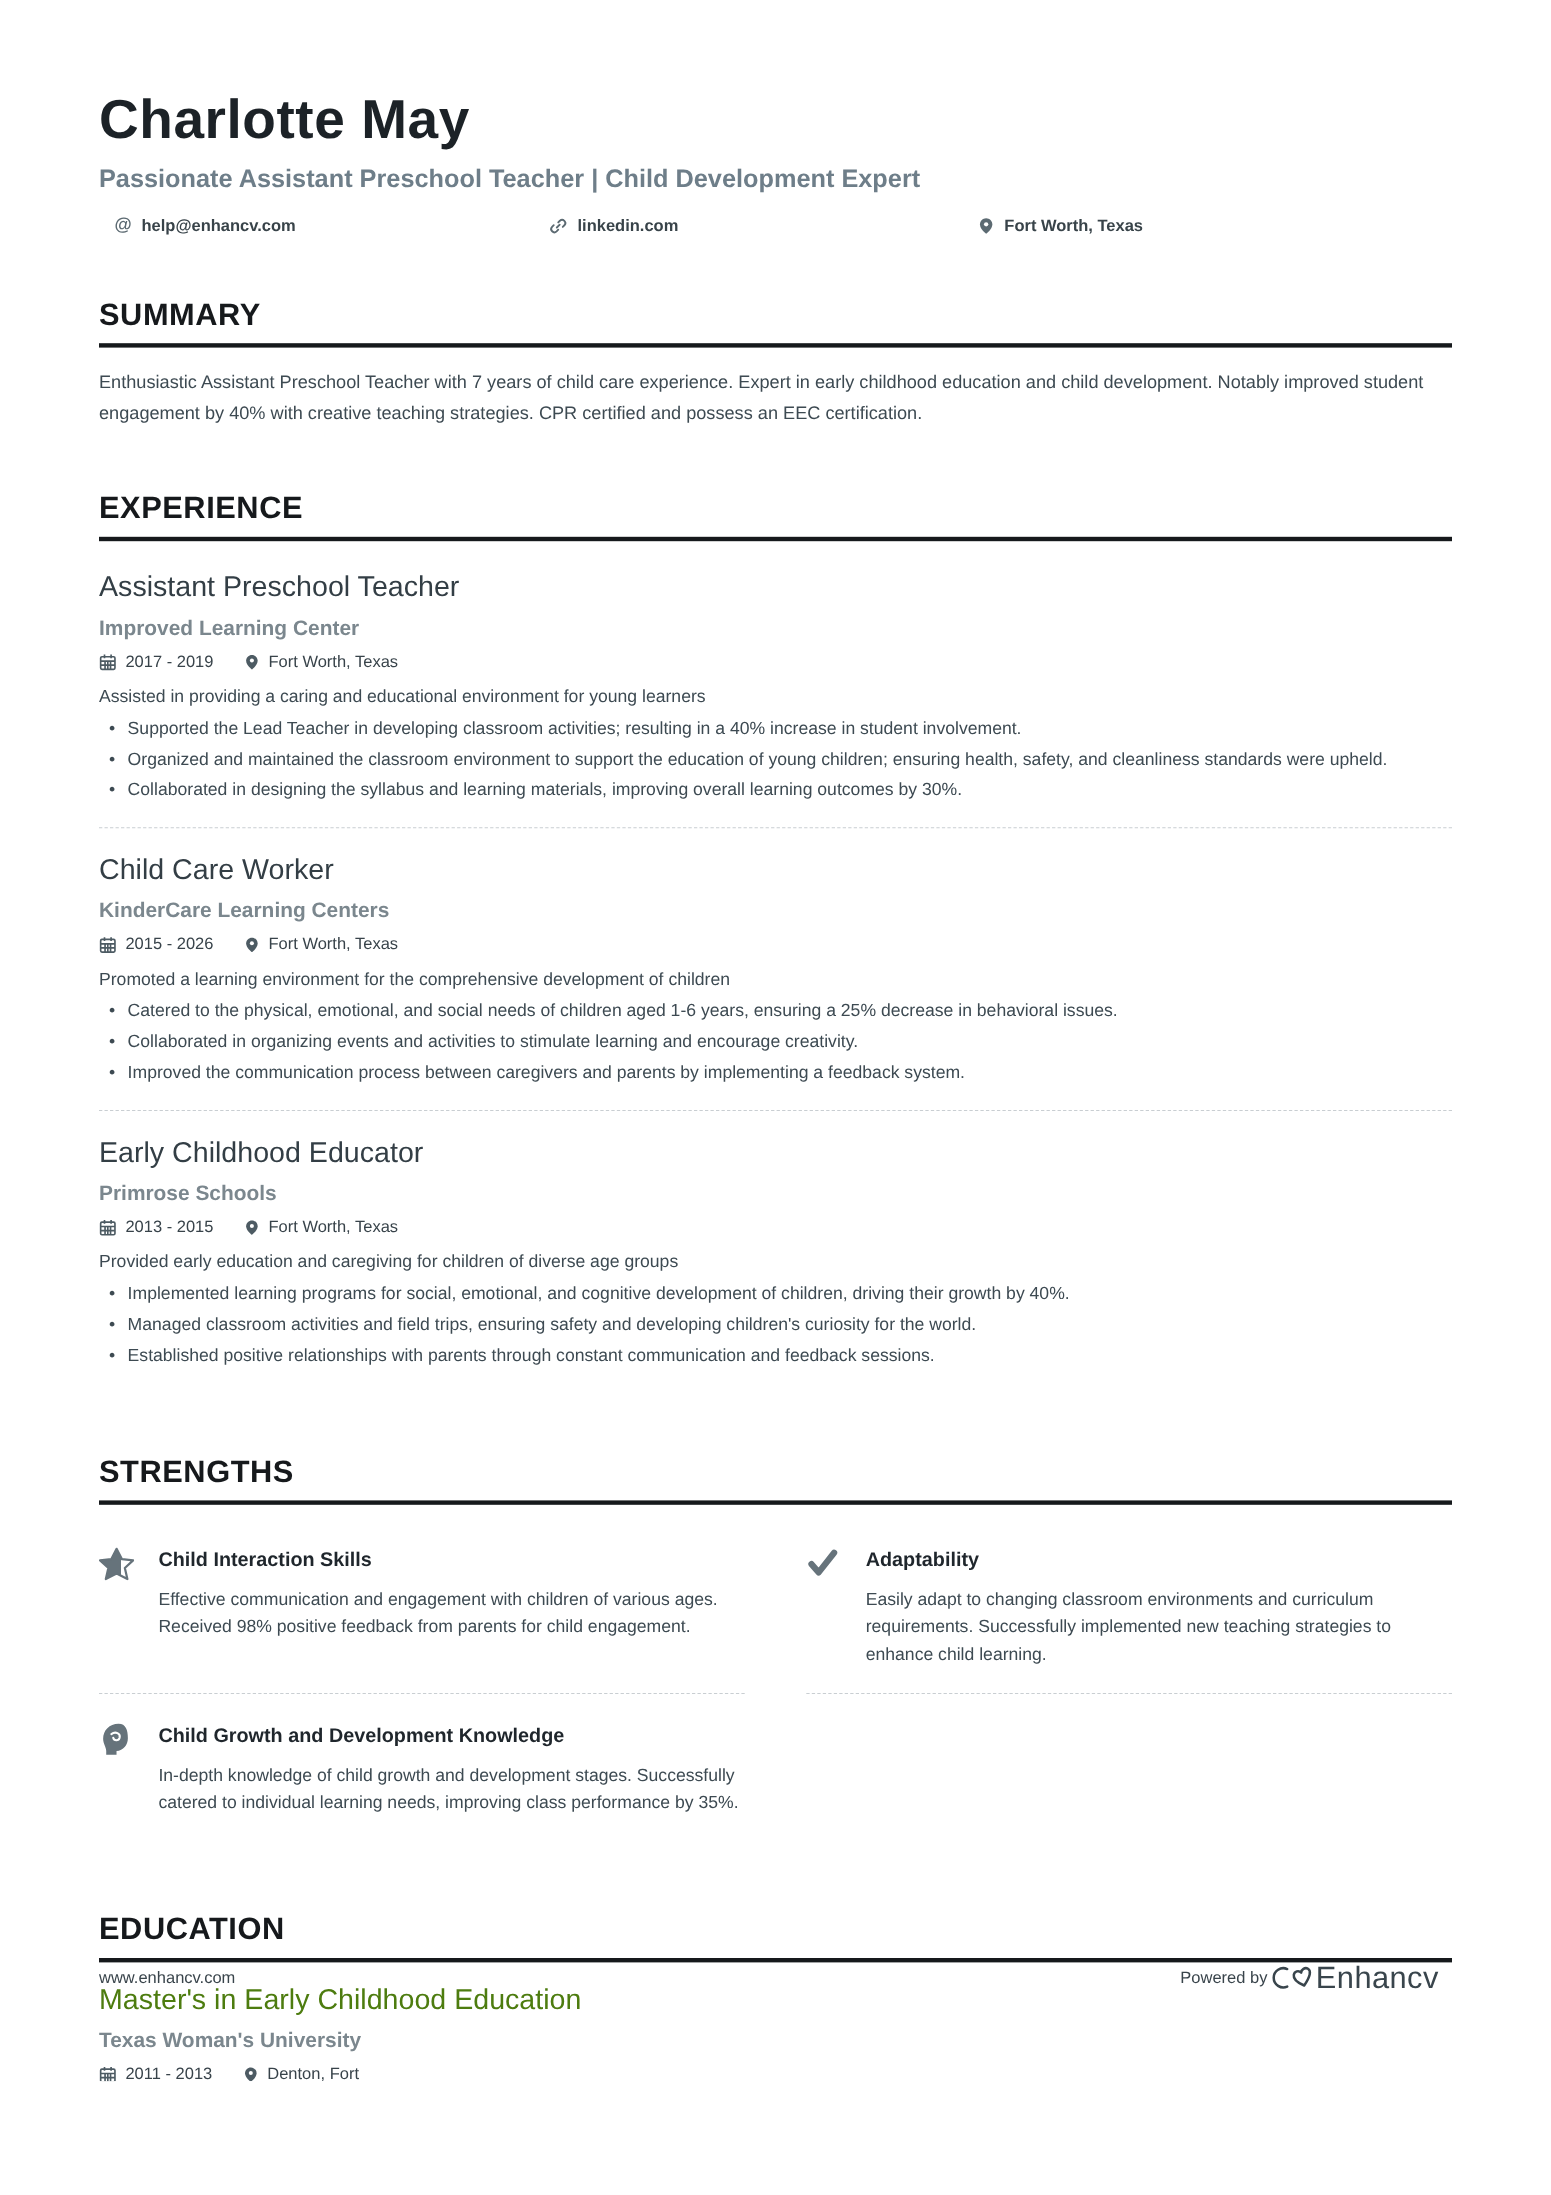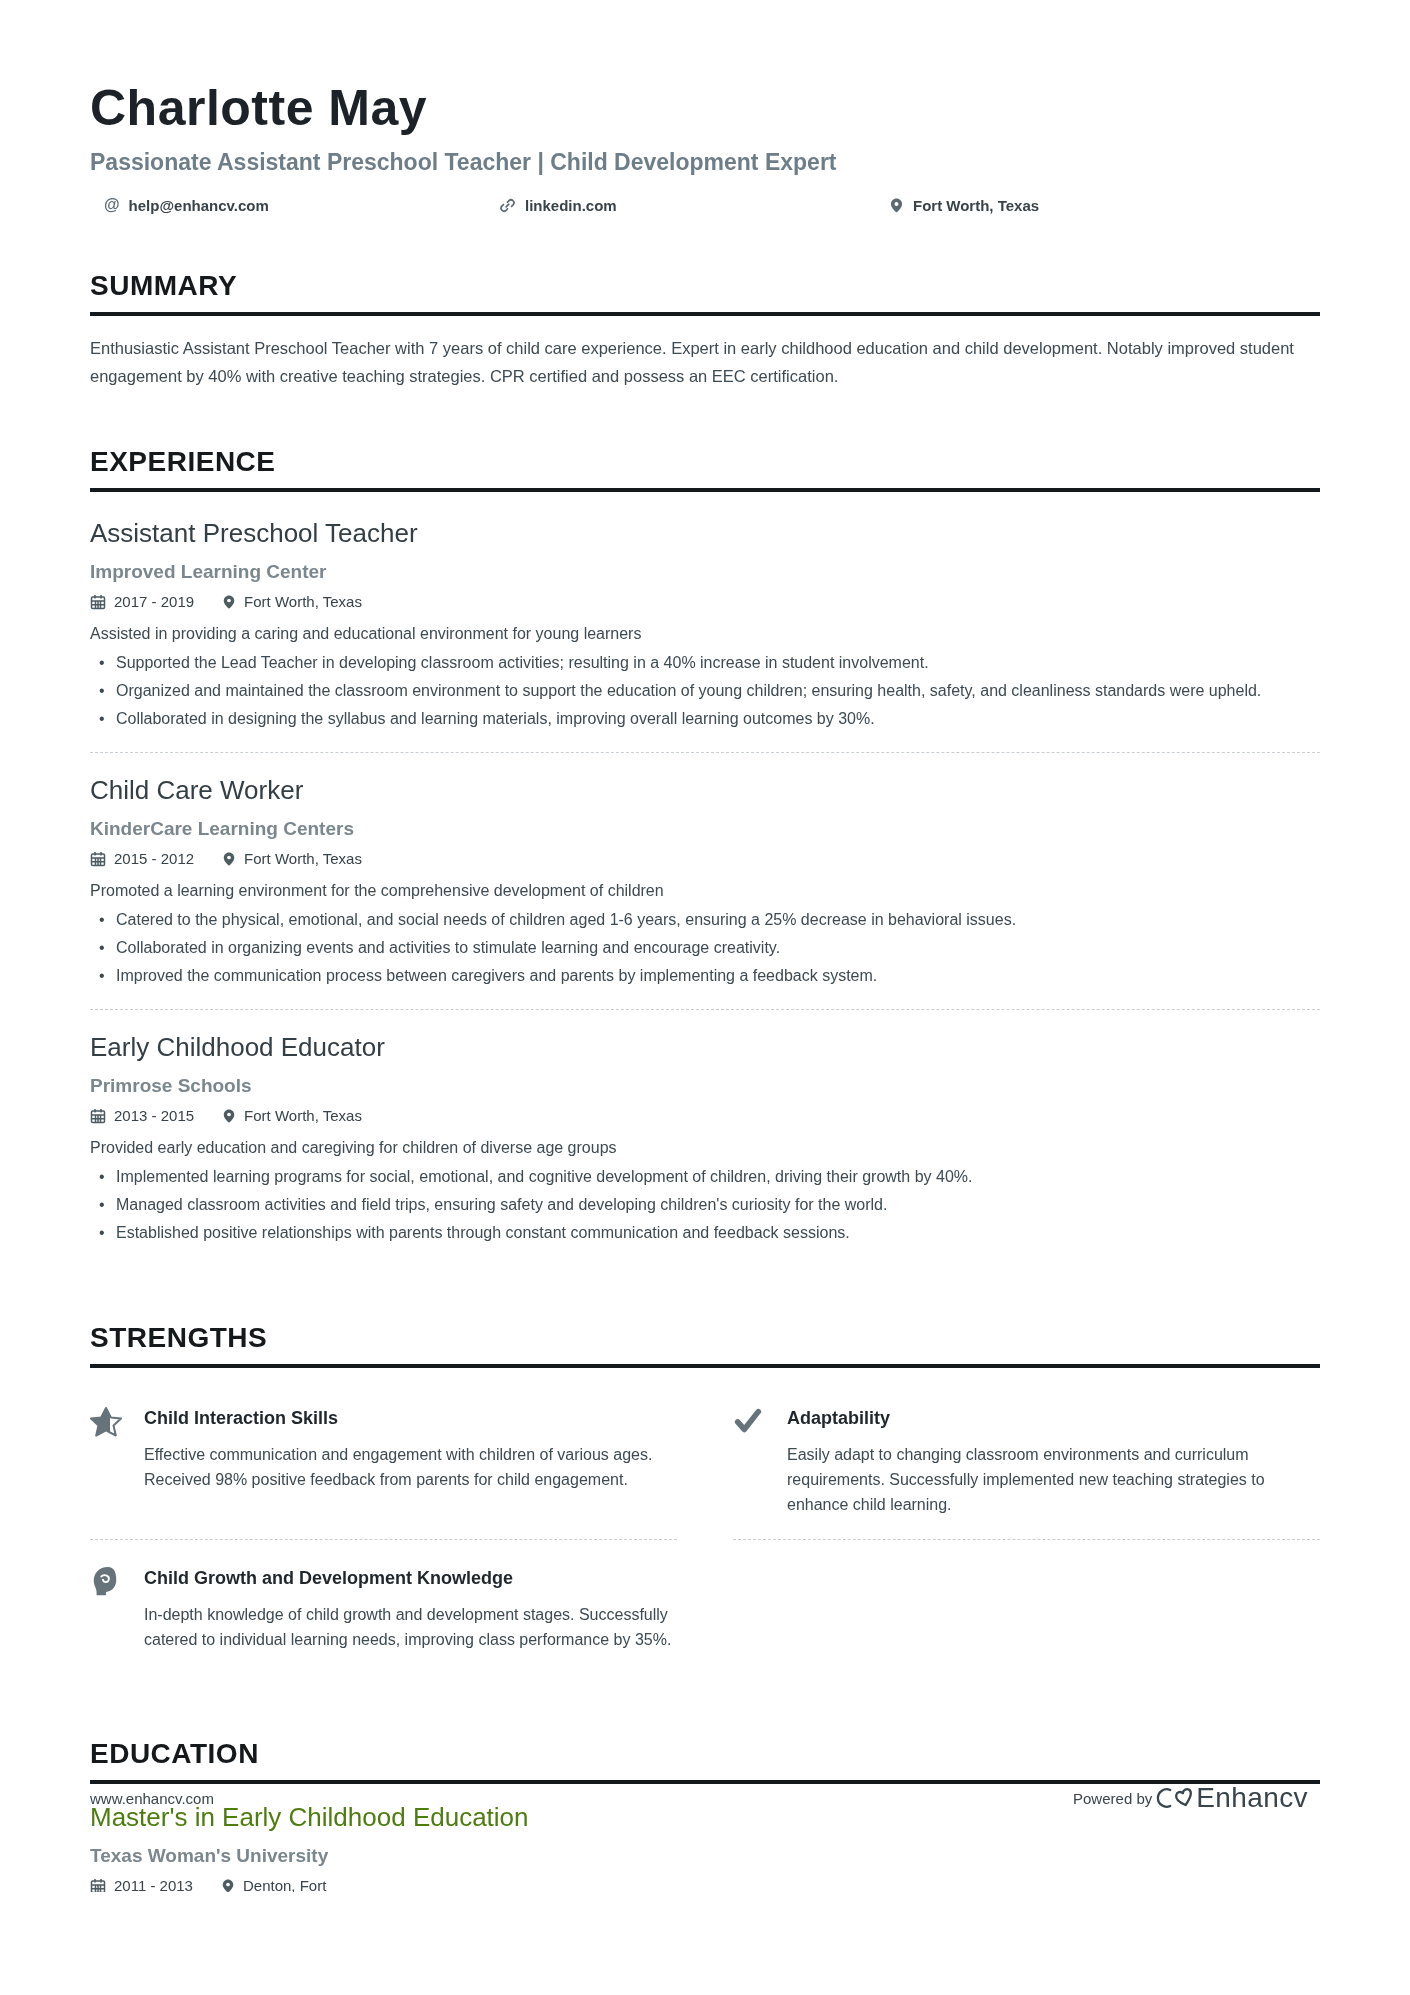--- a/index.html
+++ b/index.html
@@ -159,21 +159,21 @@
       <h3 class="job-title">Child Care Worker</h3>
       <div class="company">KinderCare Learning Centers</div>
       <div class="meta-row">
         <span class="meta-item">
           <span class="micon">
             <svg width="16" height="16" viewBox="0 0 16 16" fill="none" stroke="currentColor" stroke-width="1.5">
               <rect x="1.5" y="3" width="13" height="11.5" rx="1.2"></rect>
               <path d="M5 1 V4.5 M11 1 V4.5 M1.5 7 H14.5 M5.5 7 V14.5 M8 7 V14.5 M10.5 7 V14.5 M1.5 10.7 H14.5"></path>
             </svg>
           </span>
-          <span>2015 - 2012</span>
+          <span>2015 - 2026</span>
         </span>
         <span class="meta-item">
           <span class="micon">
             <svg width="14" height="16" viewBox="0 0 16 17">
                 <path d="M8 1 C4.7 1 2 3.7 2 7 C2 11.5 8 16 8 16 C8 16 14 11.5 14 7 C14 3.7 11.3 1 8 1 Z" fill="currentColor"></path>
                 <circle cx="8" cy="6.8" r="2.1" fill="#ffffff"></circle>
               </svg>
           </span>
           <span>Fort Worth, Texas</span>
         </span>

